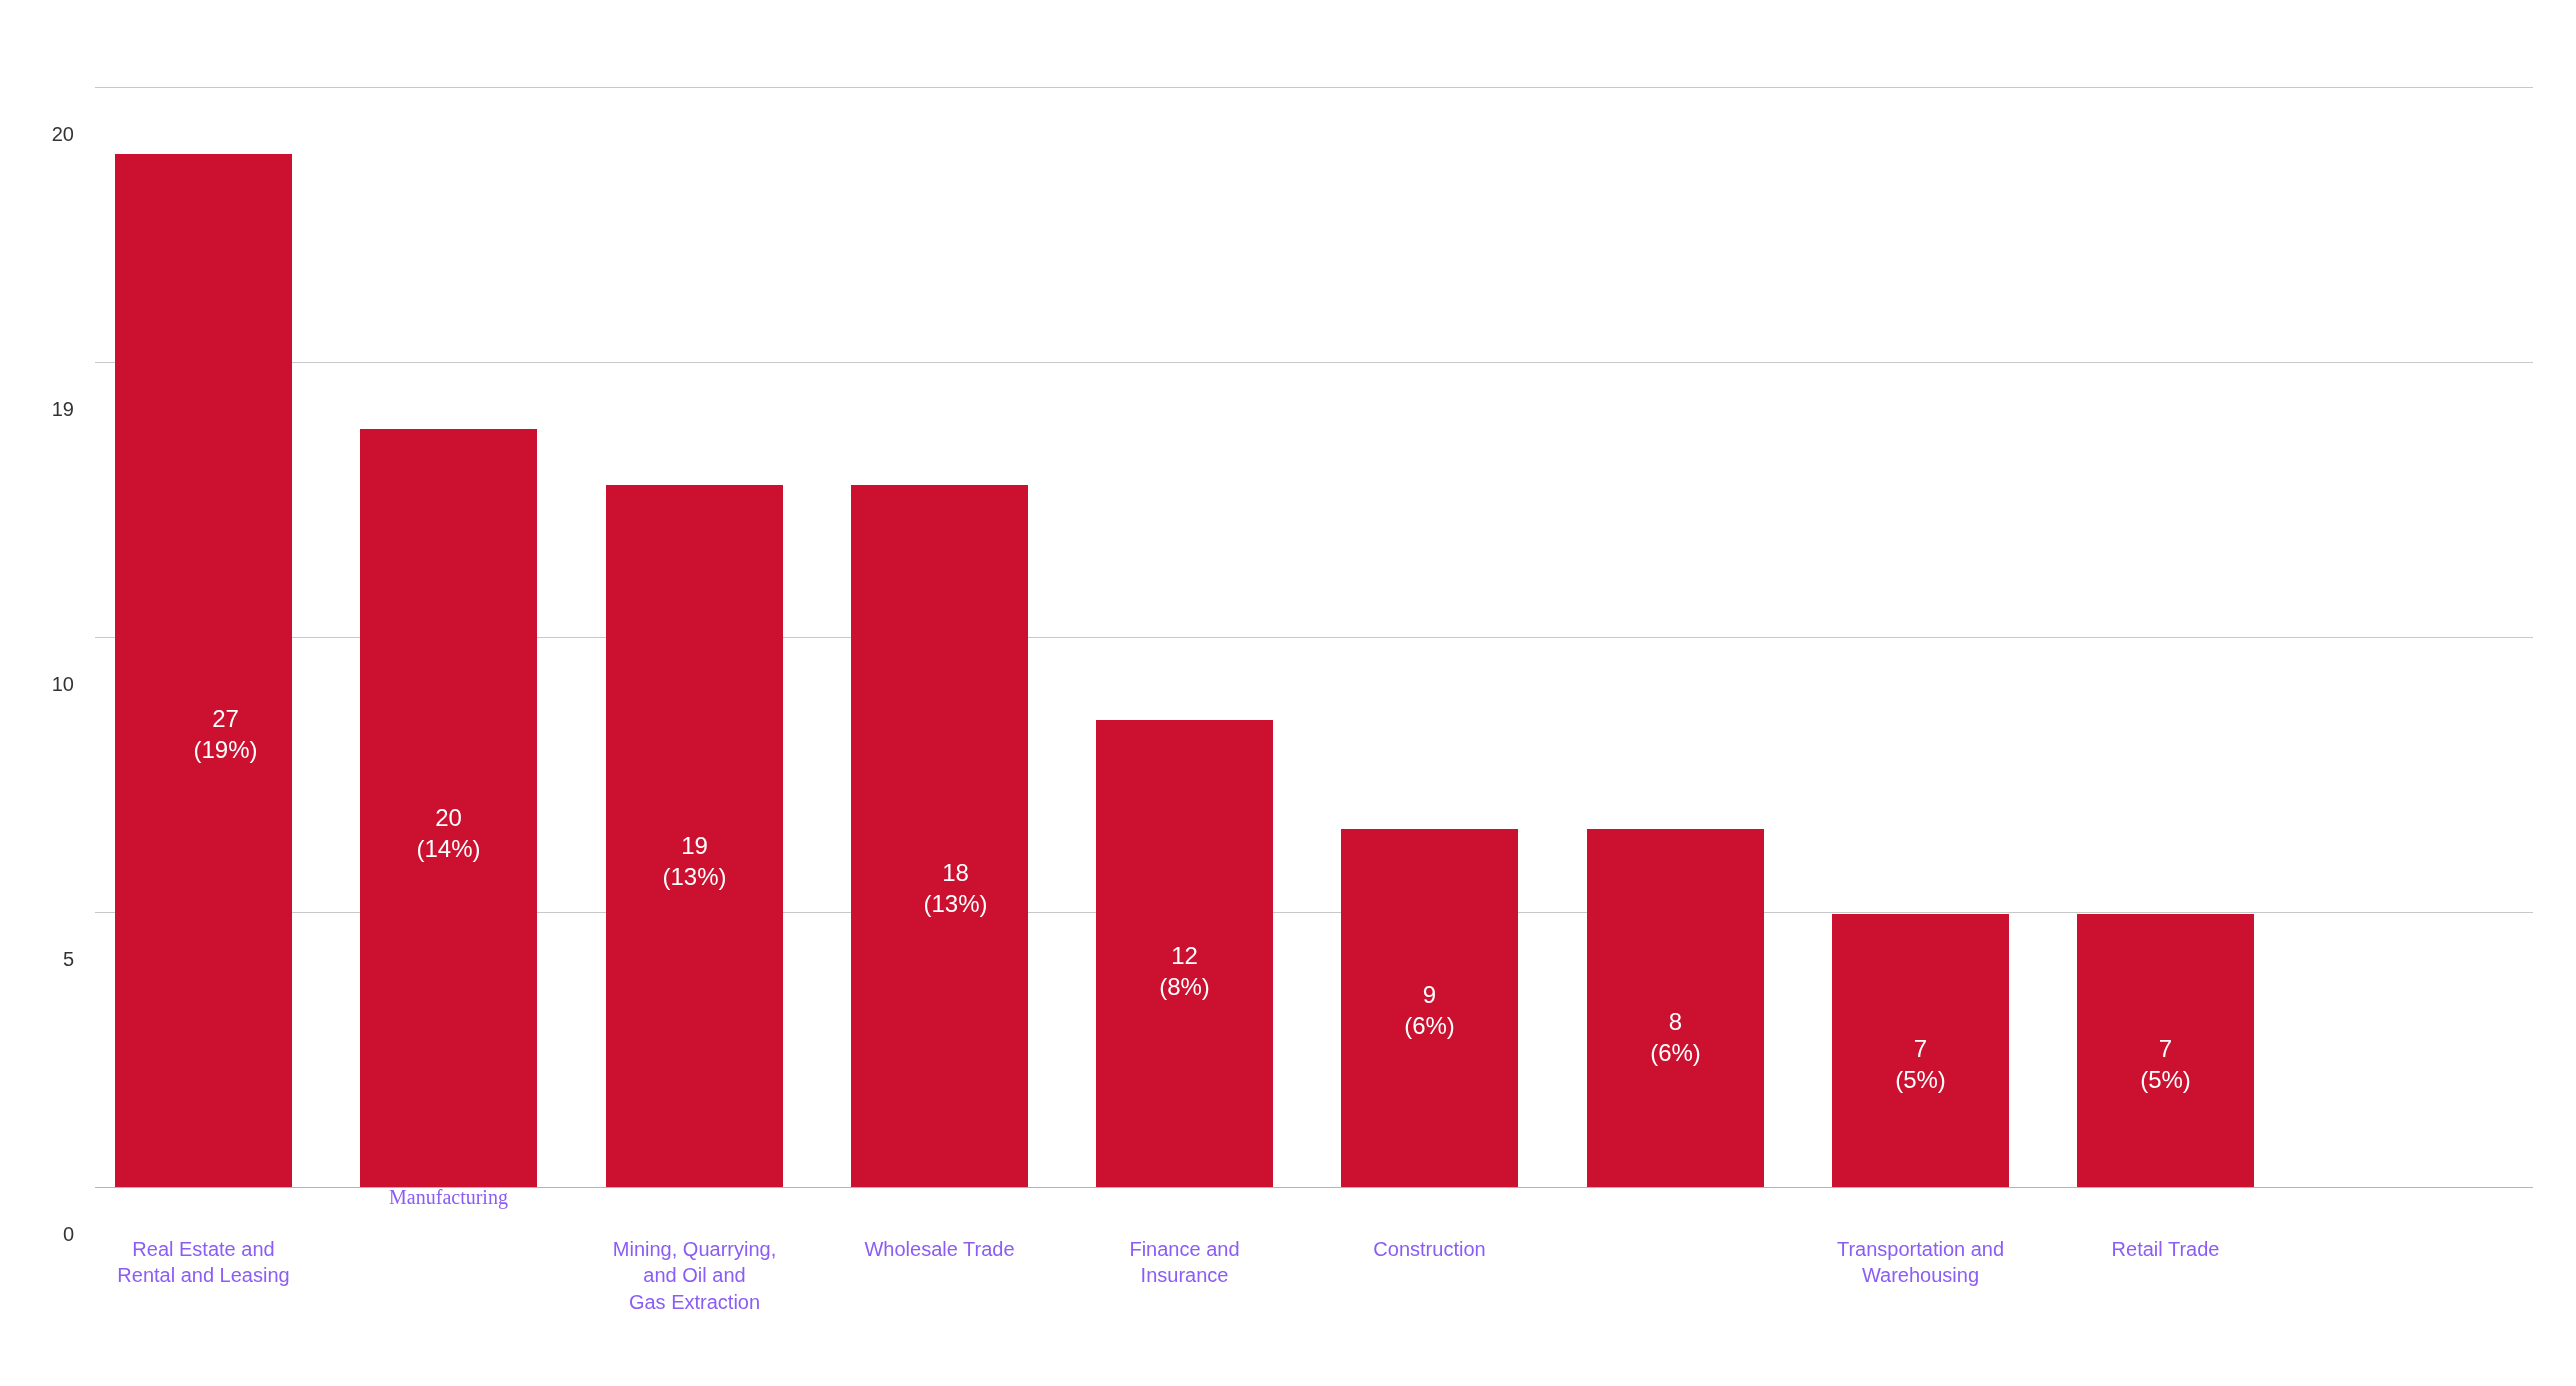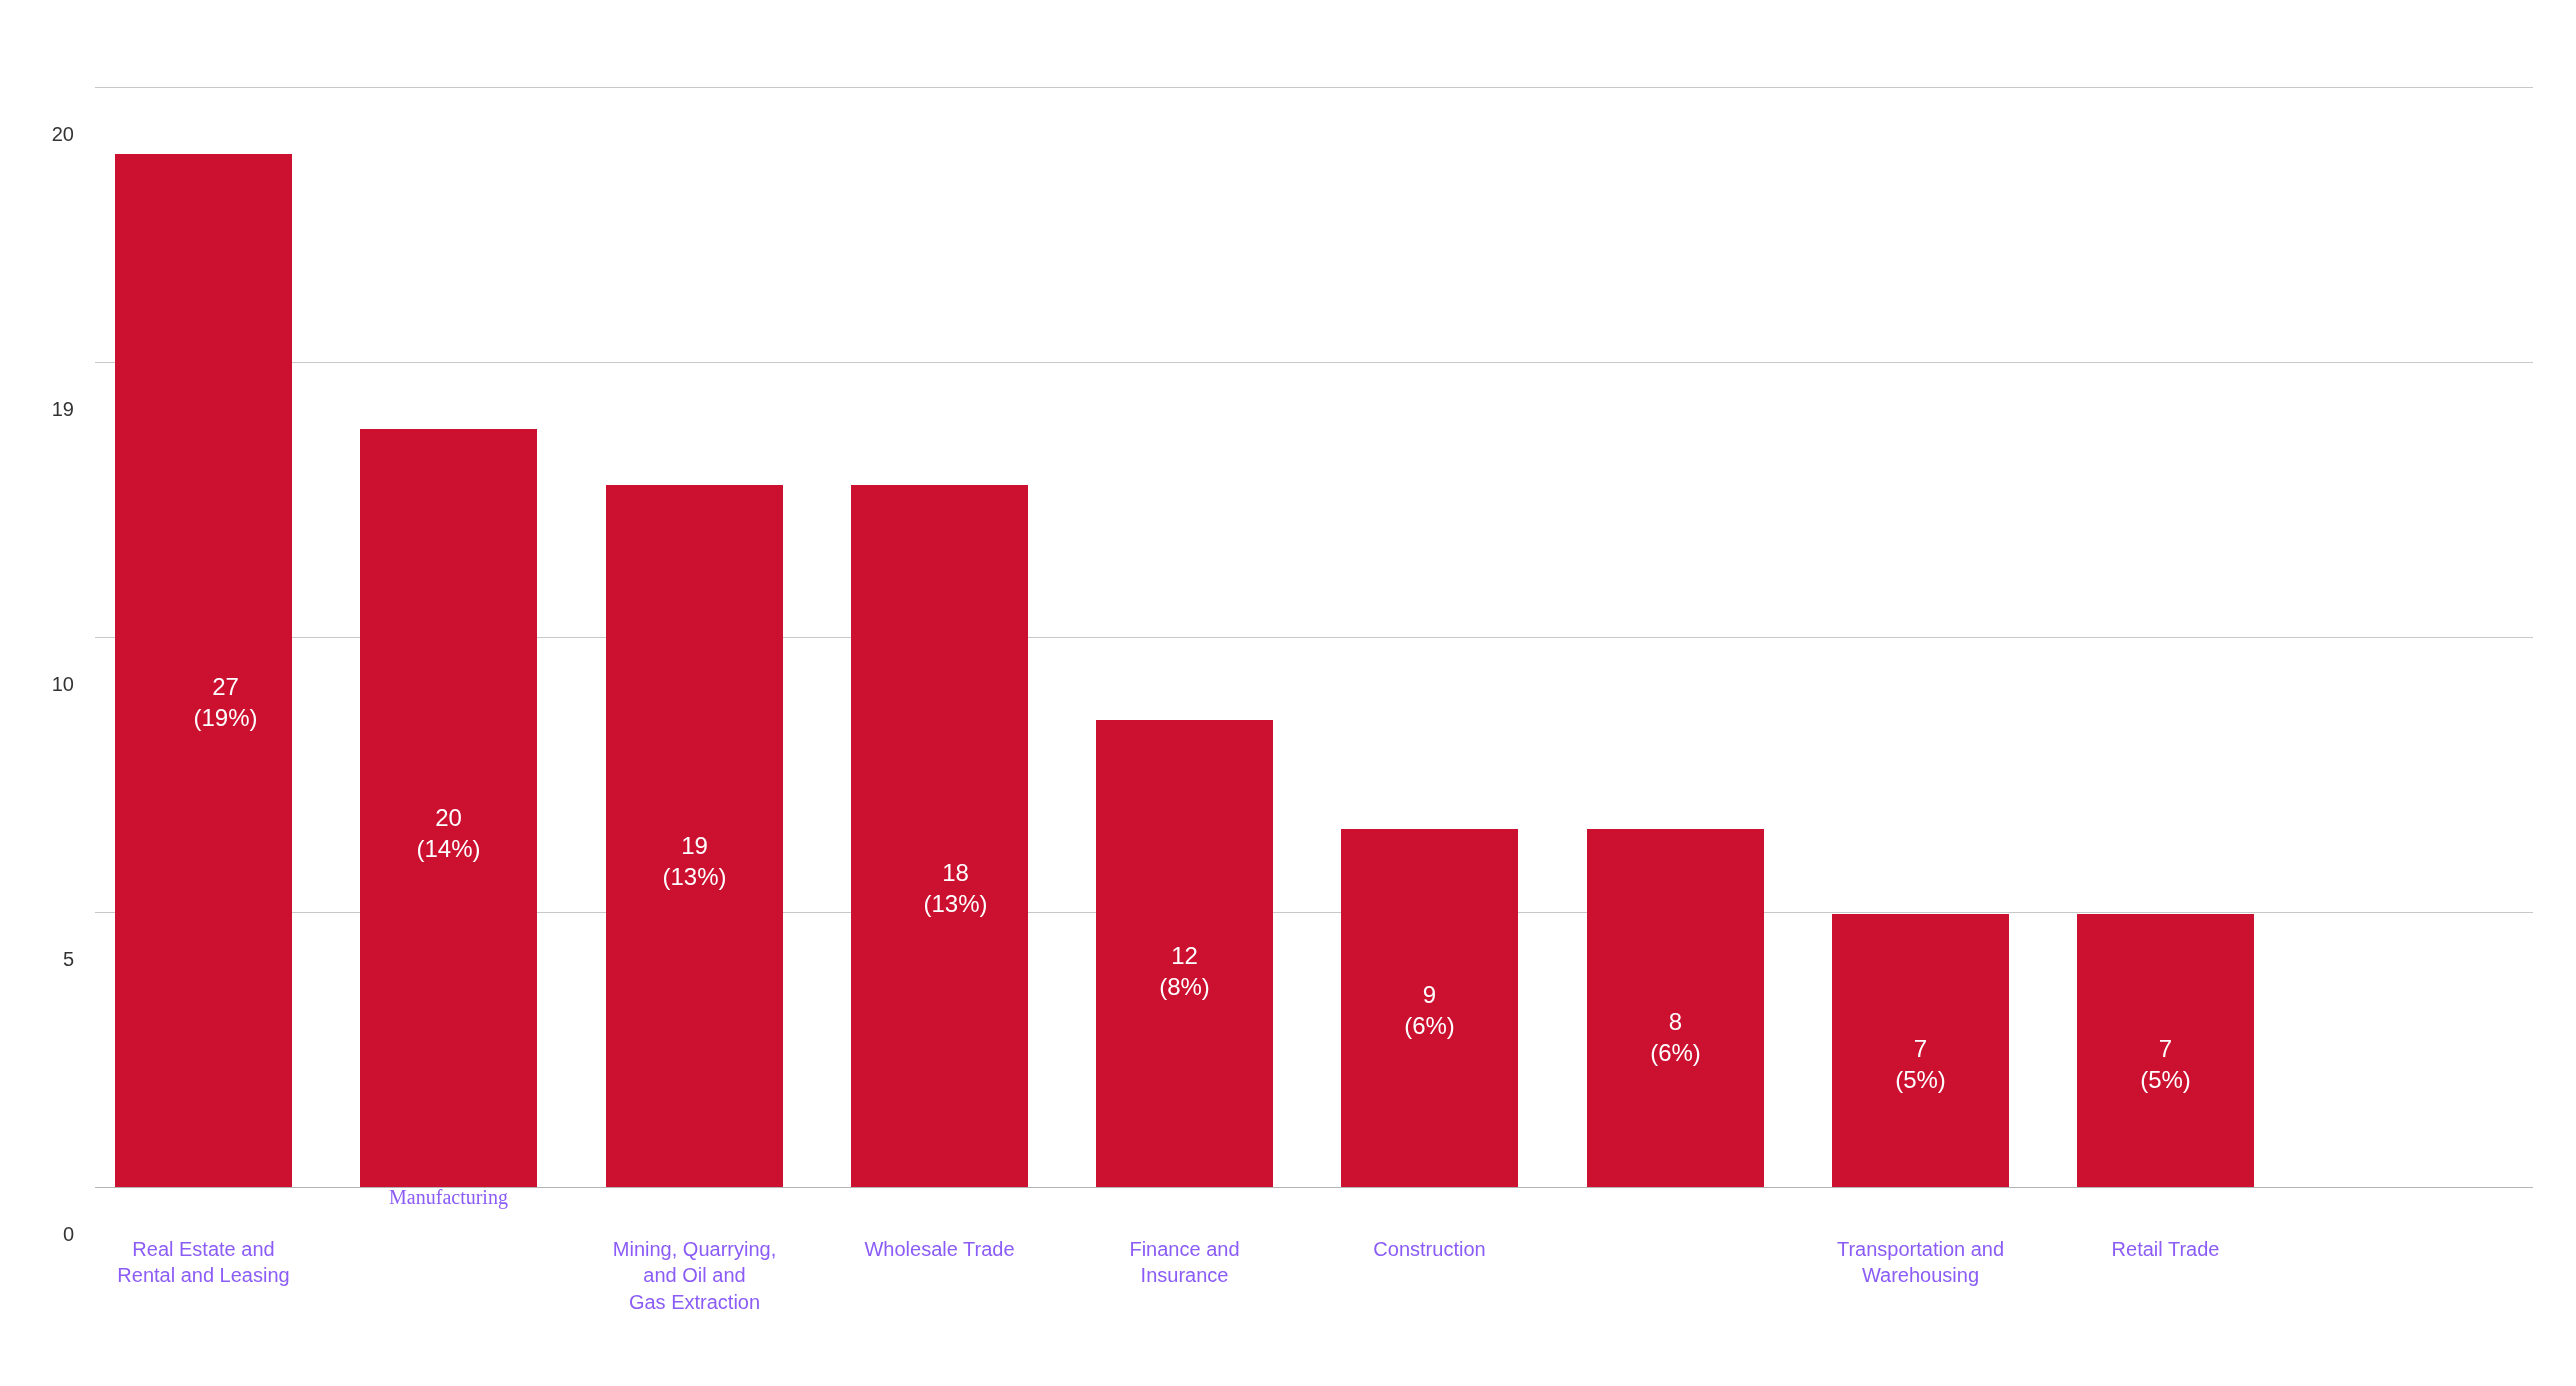--- a/index.html
+++ b/index.html
@@ -119,21 +119,21 @@
     <div class="ytick" style="top:124px;">20</div>
     <div class="ytick" style="top:399px;">19</div>
     <div class="ytick" style="top:674px;">10</div>
     <div class="ytick" style="top:949px;">5</div>
     <div class="ytick" style="top:1224px;">0</div>
 
     <div class="bars-layer">
 
       <div class="bar-group" style="left:115px; width:177px;">
         <div class="bar" style="top:154px; height:1033px;"></div>
-        <div class="bar-label" style="top:672px;padding-left:44px;">27
+        <div class="bar-label" style="top:704px;padding-left:44px;">27
 (19%)</div>
         <div class="cat-label" style="top:1236px;">Real Estate and
 Rental and Leasing</div>
       </div>
 
       <div class="bar-group" style="left:360px; width:177px;">
         <div class="bar" style="top:429px; height:758px;"></div>
         <div class="bar-label" style="top:803px;">20
 (14%)</div>
         <div class="cat-label" style="top:1184px;font-family:Liberation Serif, serif;">Manufacturing</div>

